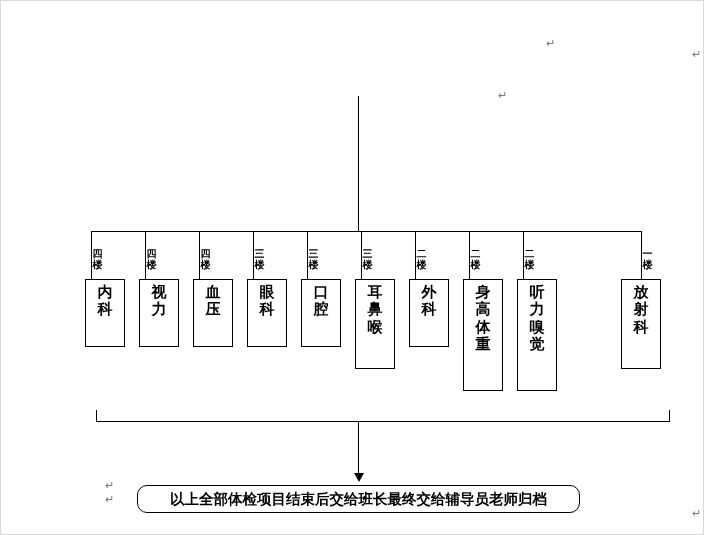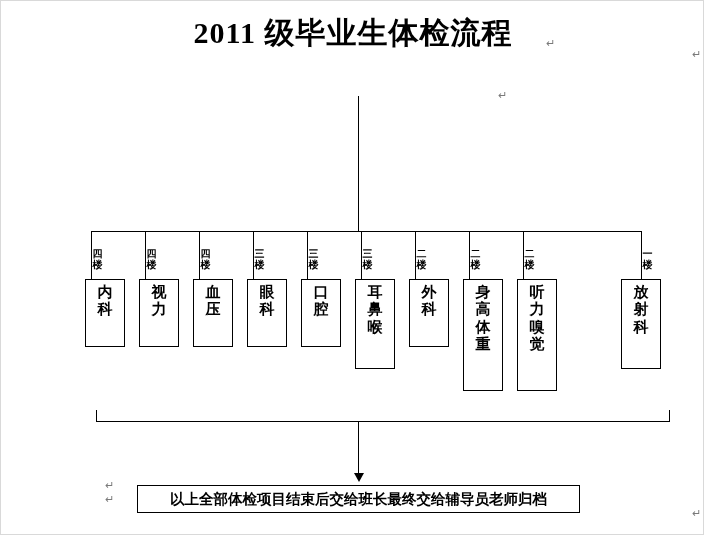--- a/index.html
+++ b/index.html
@@ -61,20 +61,21 @@
     left: 136px;
     top: 484px;
     width: 443px;
     height: 28px;
     font-size: 14.5px;
     font-weight: bold;
     line-height: 26px;
     text-align: center;
     white-space: nowrap;
     font-family: "Liberation Serif", serif;
+    border-radius: 10px;
   }
   .deptbox {
     width: 40px;
     font-size: 15px;
     font-weight: bold;
     text-align: center;
     padding-top: 4px;
     line-height: 1.16;
     font-family: "Liberation Serif", serif;
   }
@@ -104,21 +105,20 @@
     border-left: 5px solid transparent;
     border-right: 5px solid transparent;
     border-top: 9px solid #000000;
   }
 </style>
 </head>
 <body>
 
 <div id="page">
 
-  <div class="title">2011 级毕业生体检流程</div>
 
   <div class="pilcrow" style="left:545px; top:36px;">↵</div>
   <div class="pilcrow" style="left:691px; top:47px;">↵</div>
   <div class="pilcrow" style="left:497px; top:88px;">↵</div>
   <div class="pilcrow" style="left:104px; top:478px;">↵</div>
   <div class="pilcrow" style="left:104px; top:492px;">↵</div>
   <div class="pilcrow" style="left:691px; top:506px;">↵</div>
 
 
   <div class="ln vln" style="left:357px; top:95px; height:135px;"></div>

